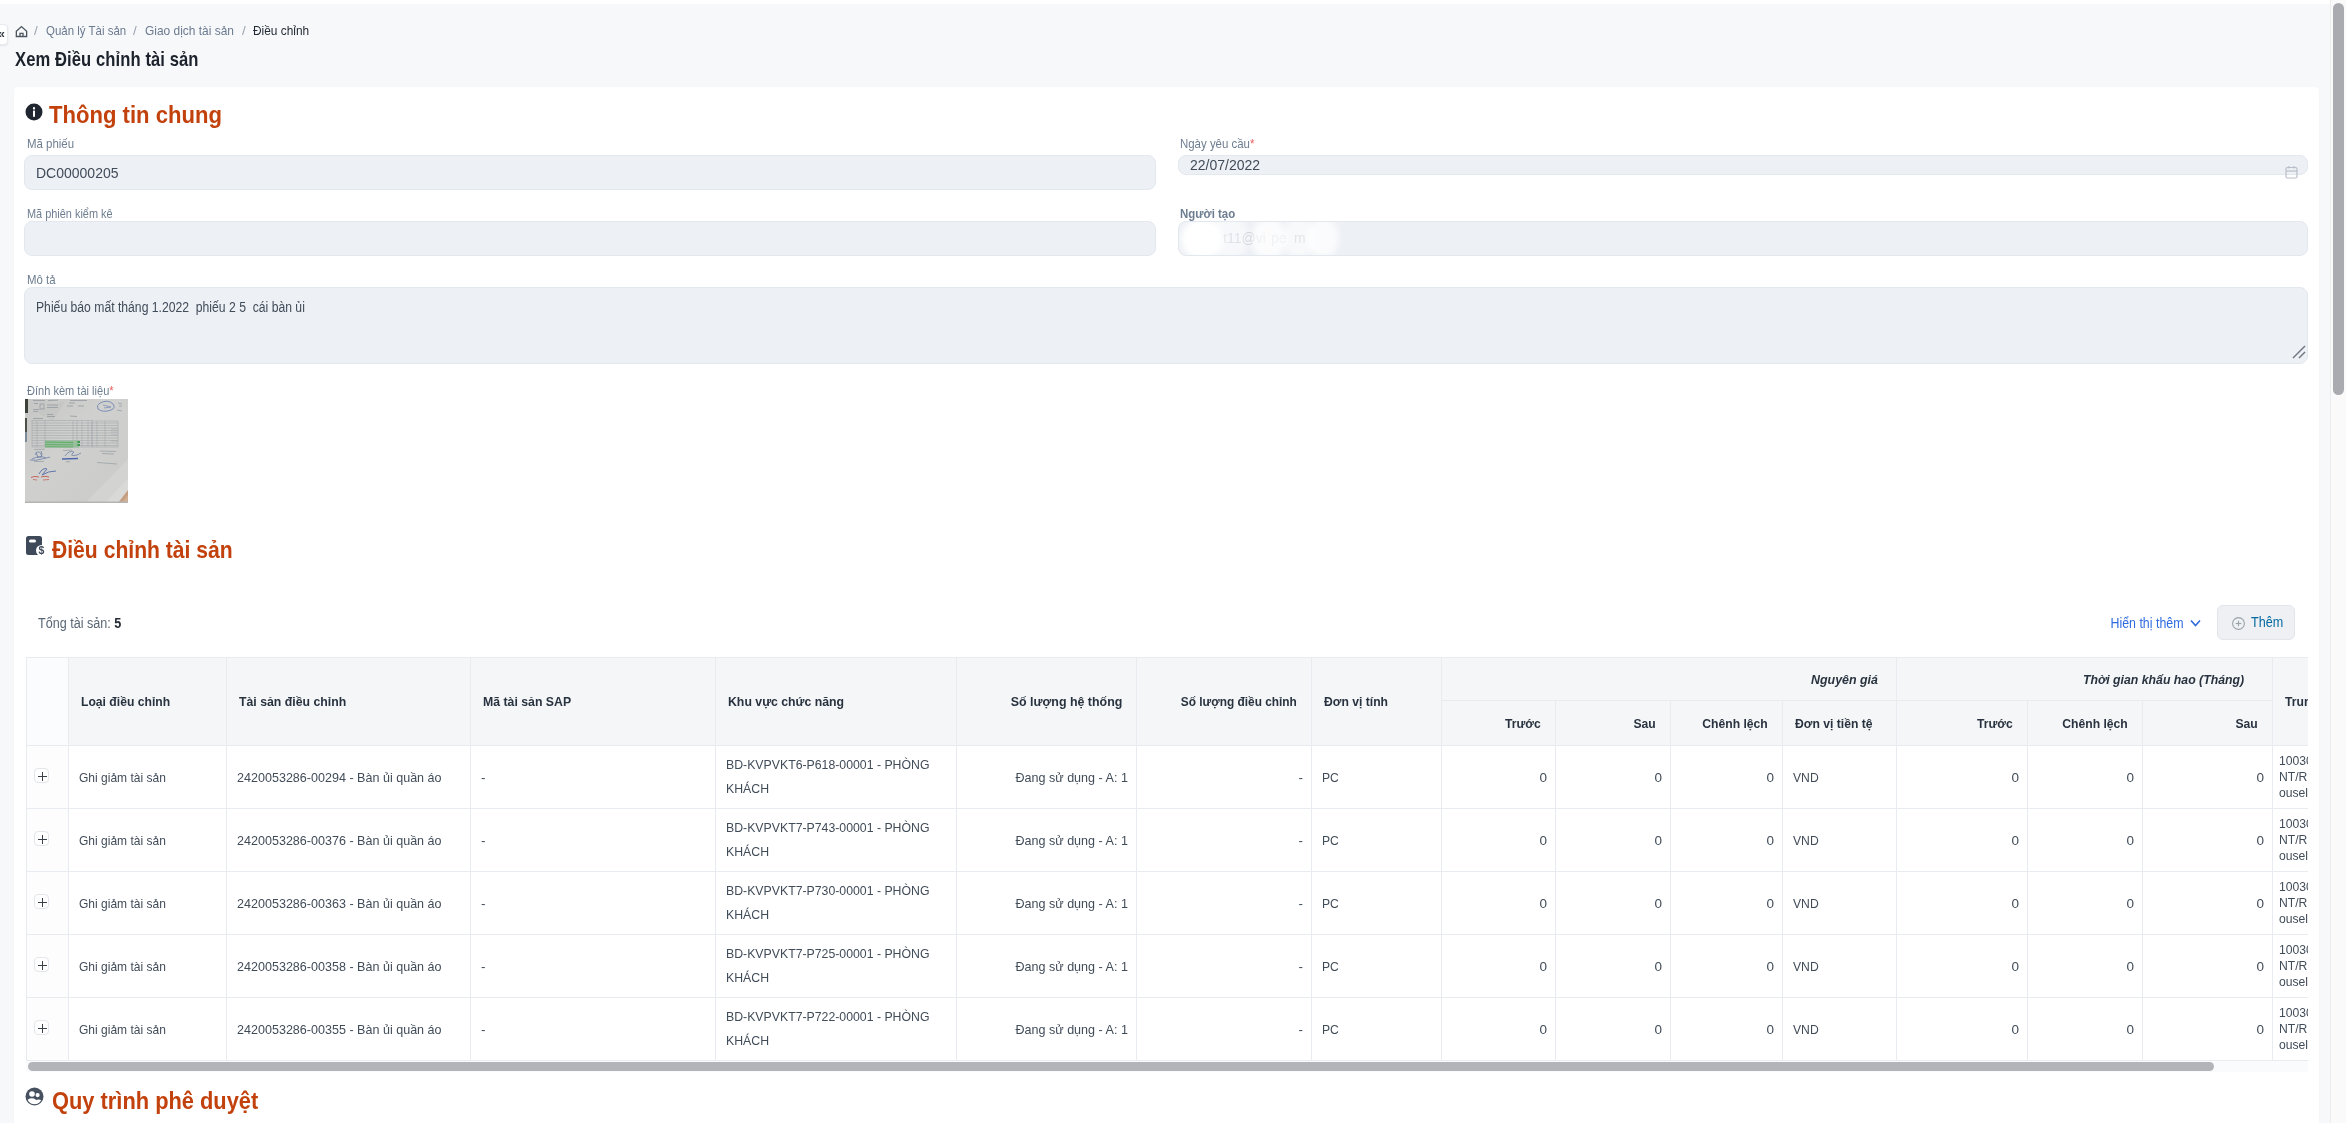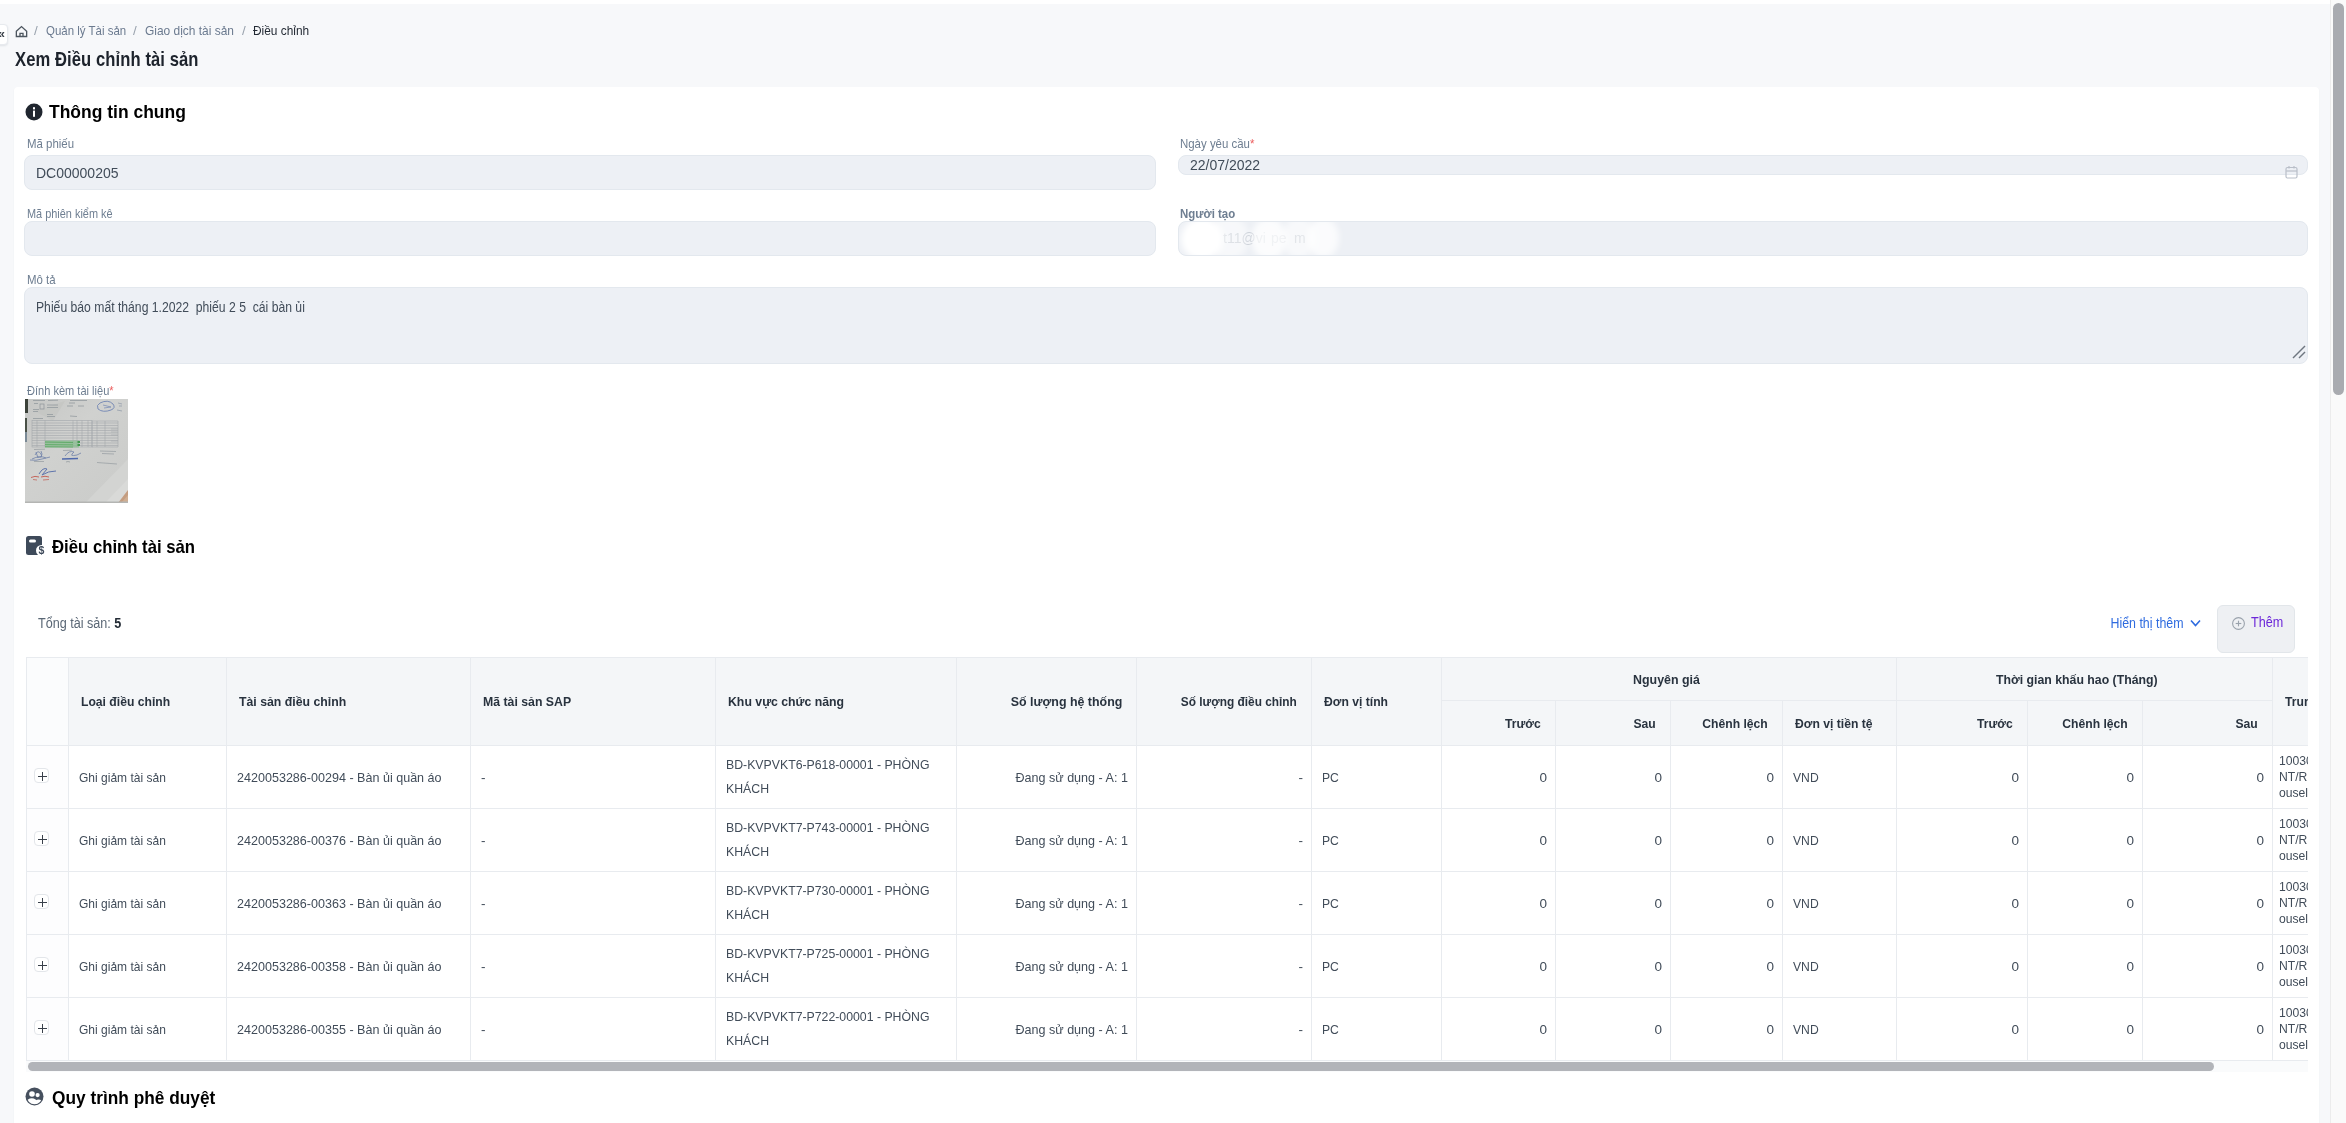--- a/index.html
+++ b/index.html
@@ -30,21 +30,21 @@
 .bc.cur { color:#232a34; }
 
 
 #ptitle { left:15px; top:47px; font-size:20.5px; font-weight:bold; color:#1d232c; letter-spacing:.1px;}
 
 
 #card { left:14px; top:87px; width:2305px; height:1060px; background:#ffffff; border-radius:4px;
   box-shadow:0 1px 2px rgba(50,60,80,.06); }
 
 
-.sechead { font-size:19px; font-weight:bold; color:#000000; }
+.sechead { font-size:24px; font-weight:bold; color:#c2410c; }
 
 
 .flabel { font-size:13px; color:#6e7e91; }
 .req { color:#ec5f5f; }
 
 
 .finput { background:#edf0f5; border:1px solid #e3e8ee; border-radius:8px; font-size:14px; color:#414c59; }
 .finput .val { position:absolute; left:11px; top:50%; transform:translateY(-50%); }
 
 
@@ -56,32 +56,32 @@
 td { background:#fff; color:#414c59; padding:0 10px; }
 td.tr { padding-right:8px; }
 td.exp { background:#fdfdfe; padding-left:7px; }
 th.exp { background:#fbfcfd; }
 .kv { line-height:24px; }
 td .t, td .u, th .t, th .u { white-space:nowrap; }
 tr.h1 { height:43px; }
 tr.h2 { height:45px; }
 tr.dr { height:63px; }
 .tr { text-align:right; }
-.tc { text-align:center; }
+.tc { text-align:right;font-style:italic; }
 .expbtn { display:inline-block; width:15px; height:15px; border:1px solid #e3e6ea; border-radius:4px;
   background:#fff; position:relative; }
 .expbtn:before { content:""; position:absolute; left:3px; top:6.5px; width:9px; height:1.6px; background:#39404a;}
 .expbtn:after  { content:""; position:absolute; left:6.7px; top:3px; width:1.6px; height:9px; background:#39404a;}
 
 
 #totlbl { left:38px; top:615px; font-size:14px; color:#5a6775; }
 #totlbl b { color:#232b35; }
 #showmore { top:615px; right:163px; font-size:14px; color:#2e6bdf; }
-#addbtn { left:2217px; top:605px; width:78px; height:48px; background:#eef0f3; border:1px solid #e2e6ea;
-  border-radius:6px; color:#6d28d9; font-size:14px; }
+#addbtn { left:2217px; top:605px; width:78px; height:35px; background:#eef0f3; border:1px solid #e2e6ea;
+  border-radius:6px; color:#0369a1; font-size:14px; }
 #addbtn .t { position:absolute; left:33px; top:8px; }
 
 
 #hsb-track { left:26px; top:1061px; width:2282px; height:11px; background:#fafbfc; }
 #hsb-thumb { left:28px; top:1062px; width:2186px; height:9px; background:#b2b4b9; border-radius:5px; }
 
 
 #vsb-track { left:2330px; top:0; width:16px; height:1123px; background:#fafafa; border-left:1px solid #ececec; }
 #vsb-thumb { left:2333px; top:3px; width:11px; height:392px; background:#a9abb0; border-radius:6px; }
 </style>

